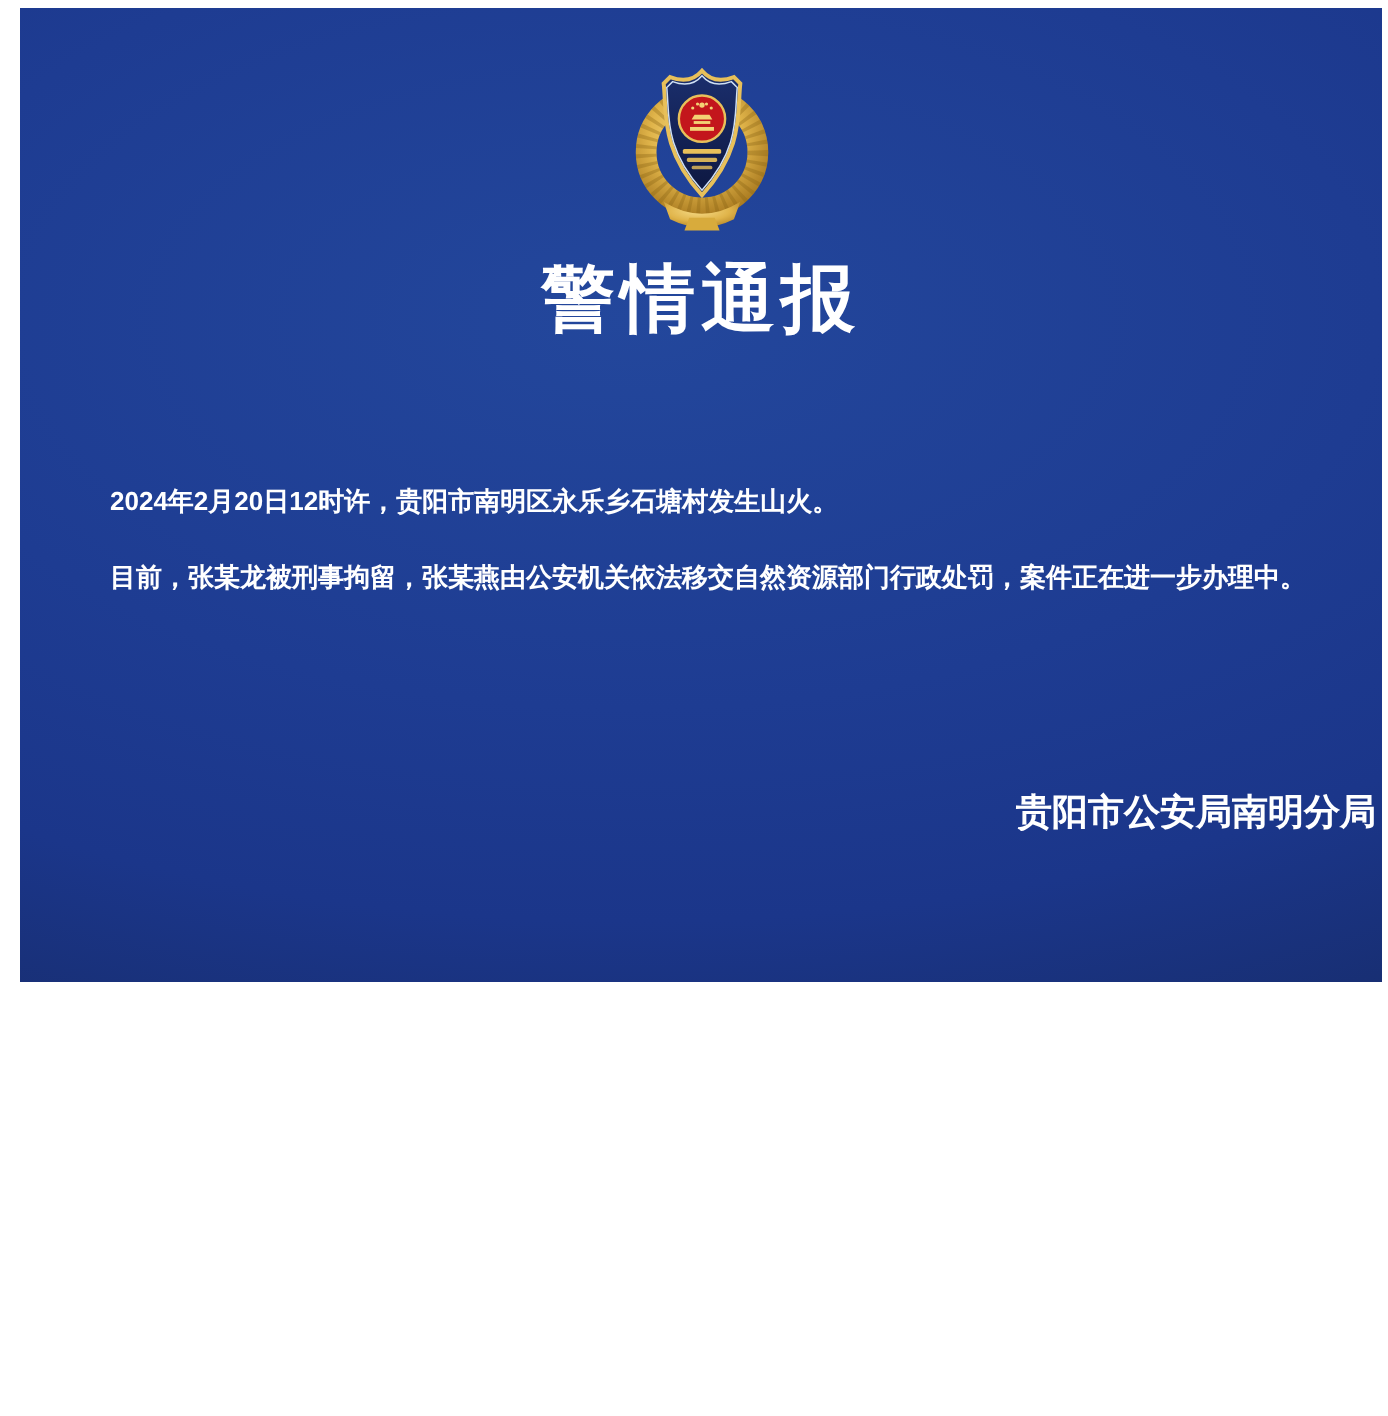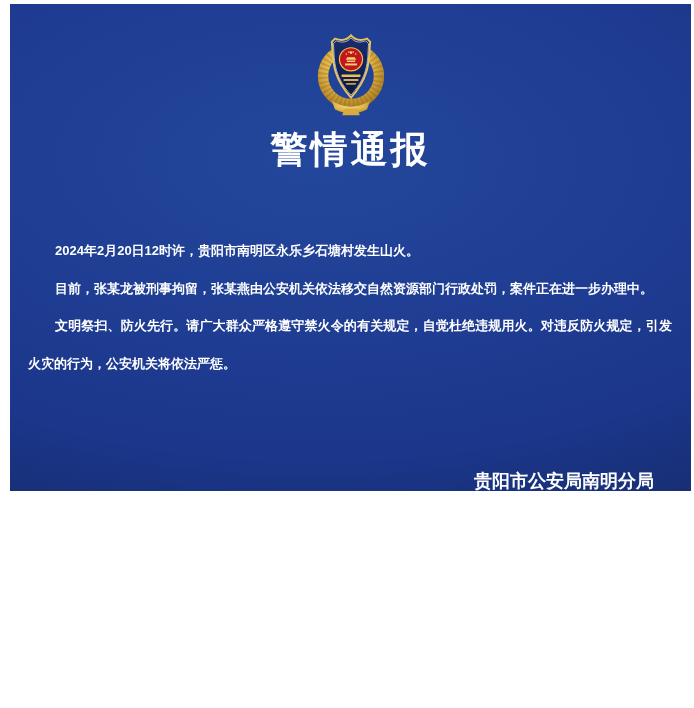--- a/index.html
+++ b/index.html
@@ -38,21 +38,21 @@
     padding: 0 19px 0 18px;
     font-size: 13px;
     font-weight: 600;
     line-height: 37.5px;
     text-align: justify;
     color: #ffffff;
   }
   .body p { text-indent: 27px; }
   .signature {
     margin-top: 85px;
-    padding-right: 37px;
+    padding-right: 3px;
     text-align: right;
     font-size: 18px;
     font-weight: 600;
     line-height: 28px;
     color: #ffffff;
   }
   .date {
     margin-top: 7px;
     margin-left: 213px;
     font-size: 19px;
@@ -104,19 +104,18 @@
       <rect x="38" y="52" width="24" height="3" rx="1" fill="#e8c05a"></rect>
       <rect x="40.5" y="57.5" width="19" height="2.6" rx="1" fill="#e8c05a" opacity="0.9"></rect>
       <rect x="43.5" y="62.5" width="13" height="2.2" rx="1" fill="#e8c05a" opacity="0.8"></rect>
     </svg>
 
     <h1 class="title">警情通报</h1>
 
     <div class="body">
       <p>2024年2月20日12时许，贵阳市南明区永乐乡石塘村发生山火。</p>
       <p>目前，张某龙被刑事拘留，张某燕由公安机关依法移交自然资源部门行政处罚，案件正在进一步办理中。</p>
-      <p>文明祭扫、防火先行。请广大群众严格遵守禁火令的有关规定，自觉杜绝违规用火。对违反防火规定，引发火灾的行为，公安机关将依法严惩。</p>
     </div>
 
     <div class="signature">贵阳市公安局南明分局</div>
 
   </div>
 </div>
 
 </body></html>

